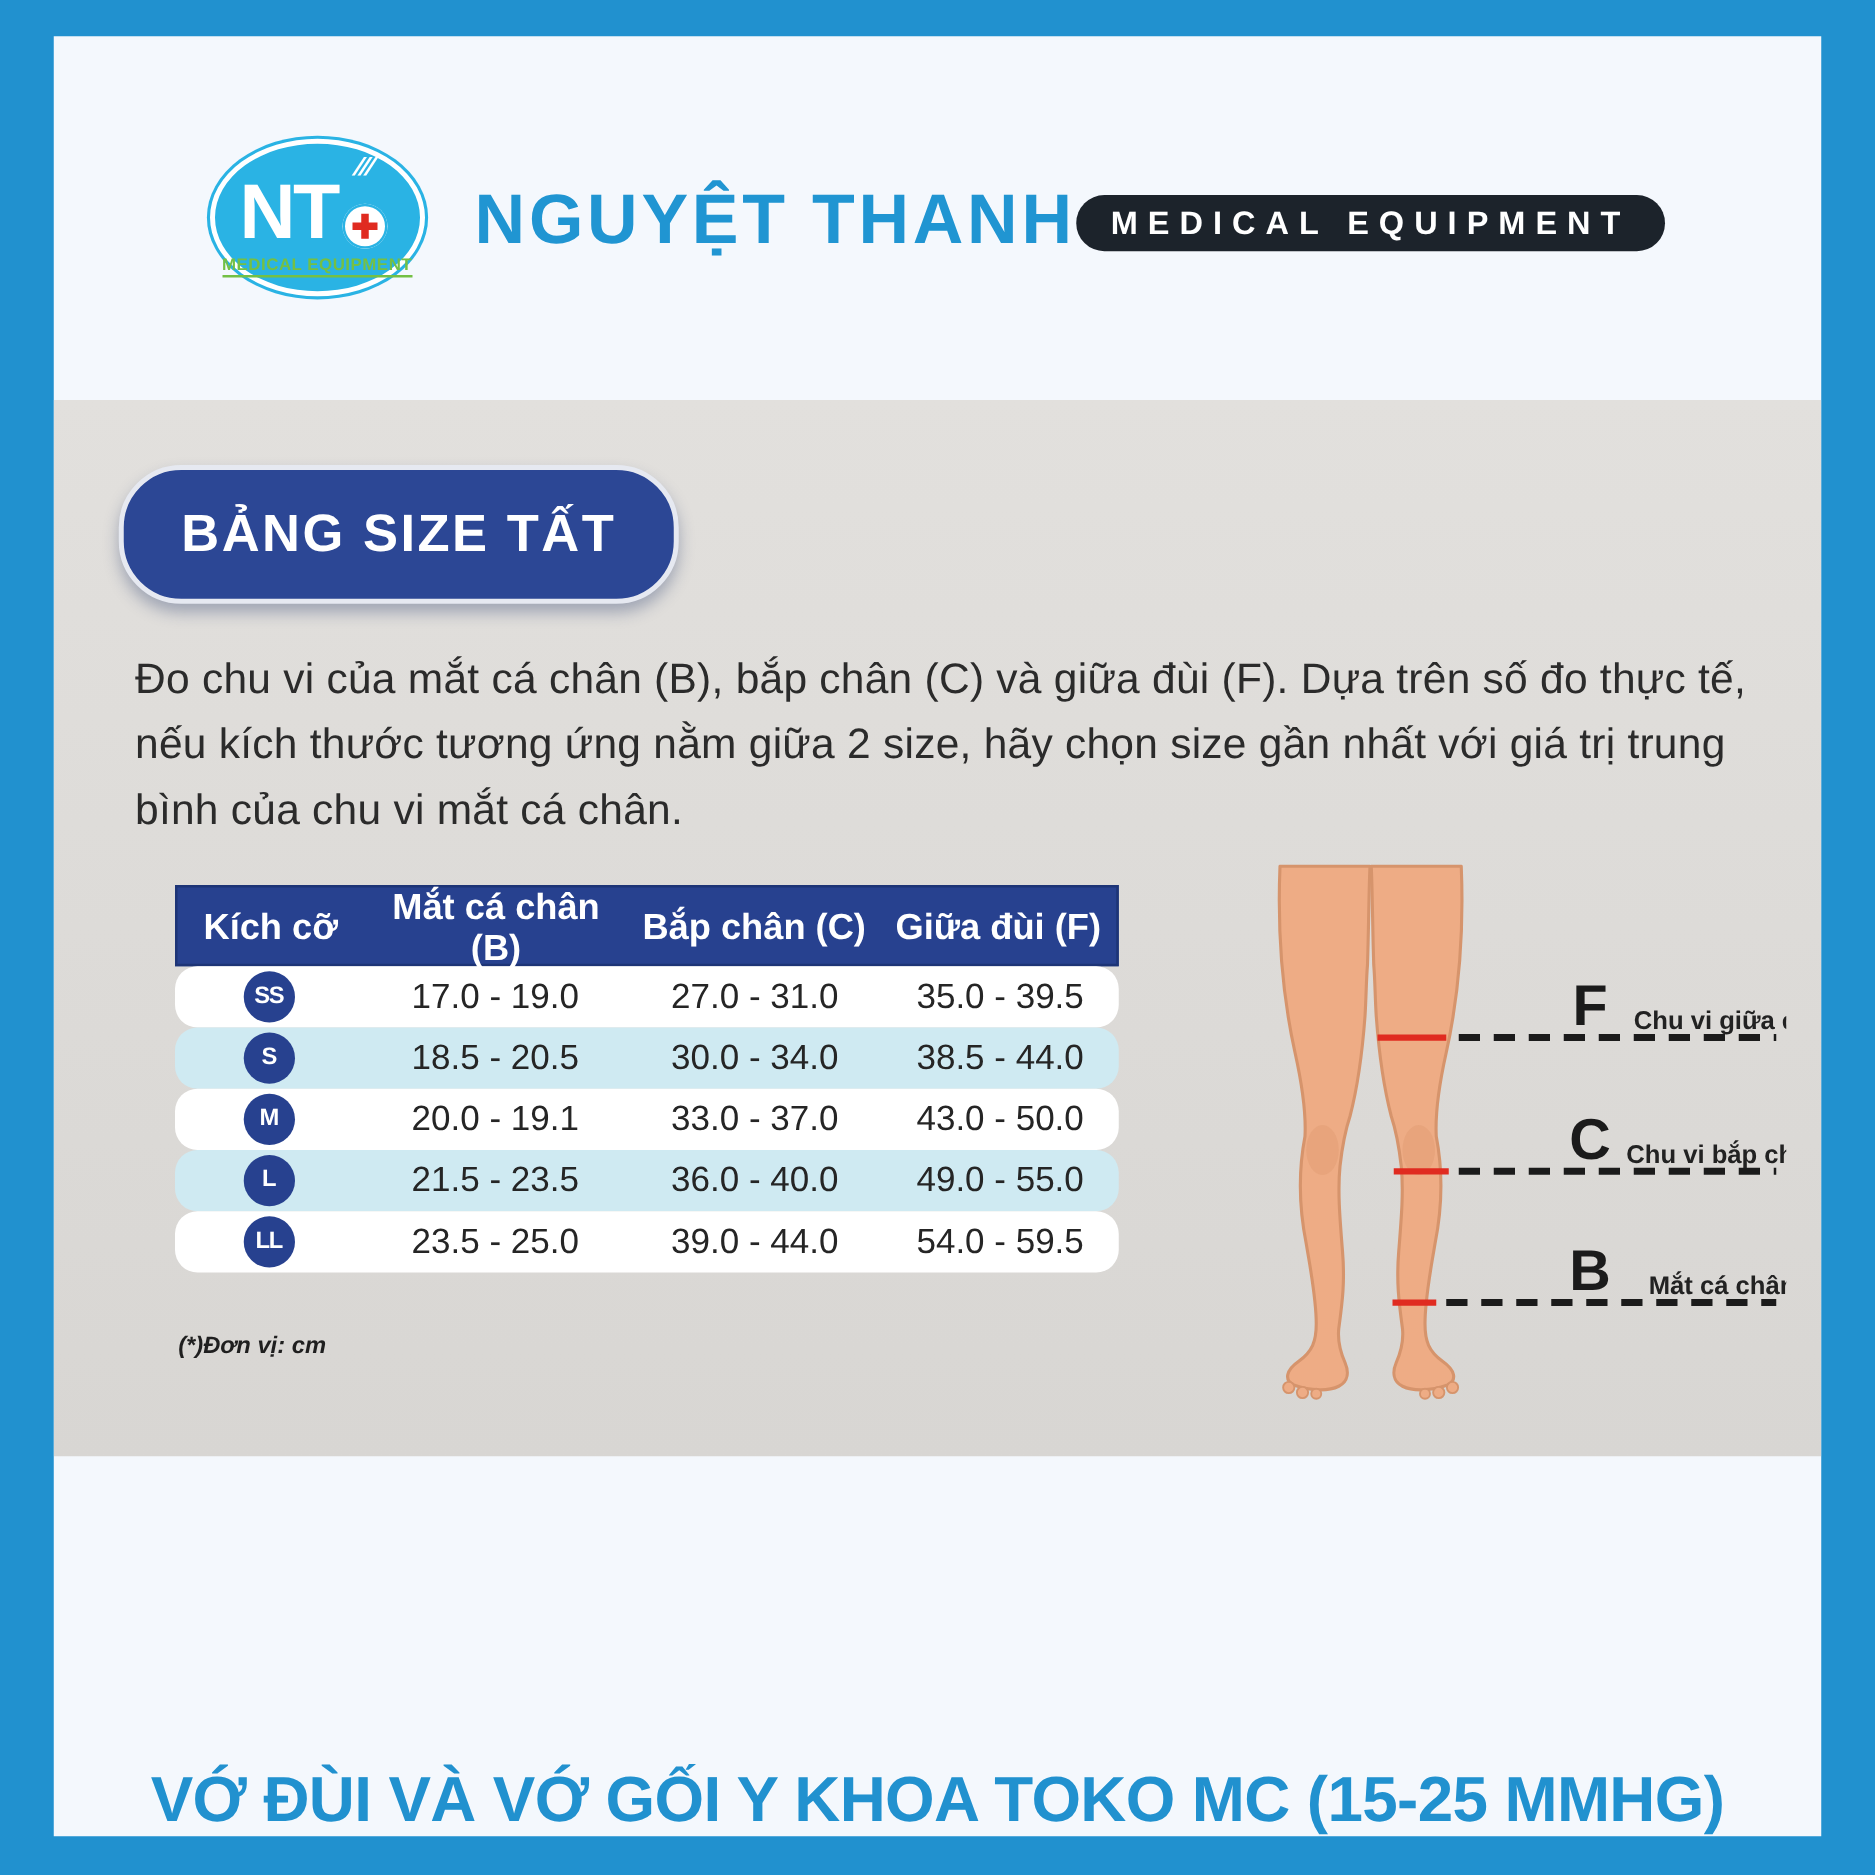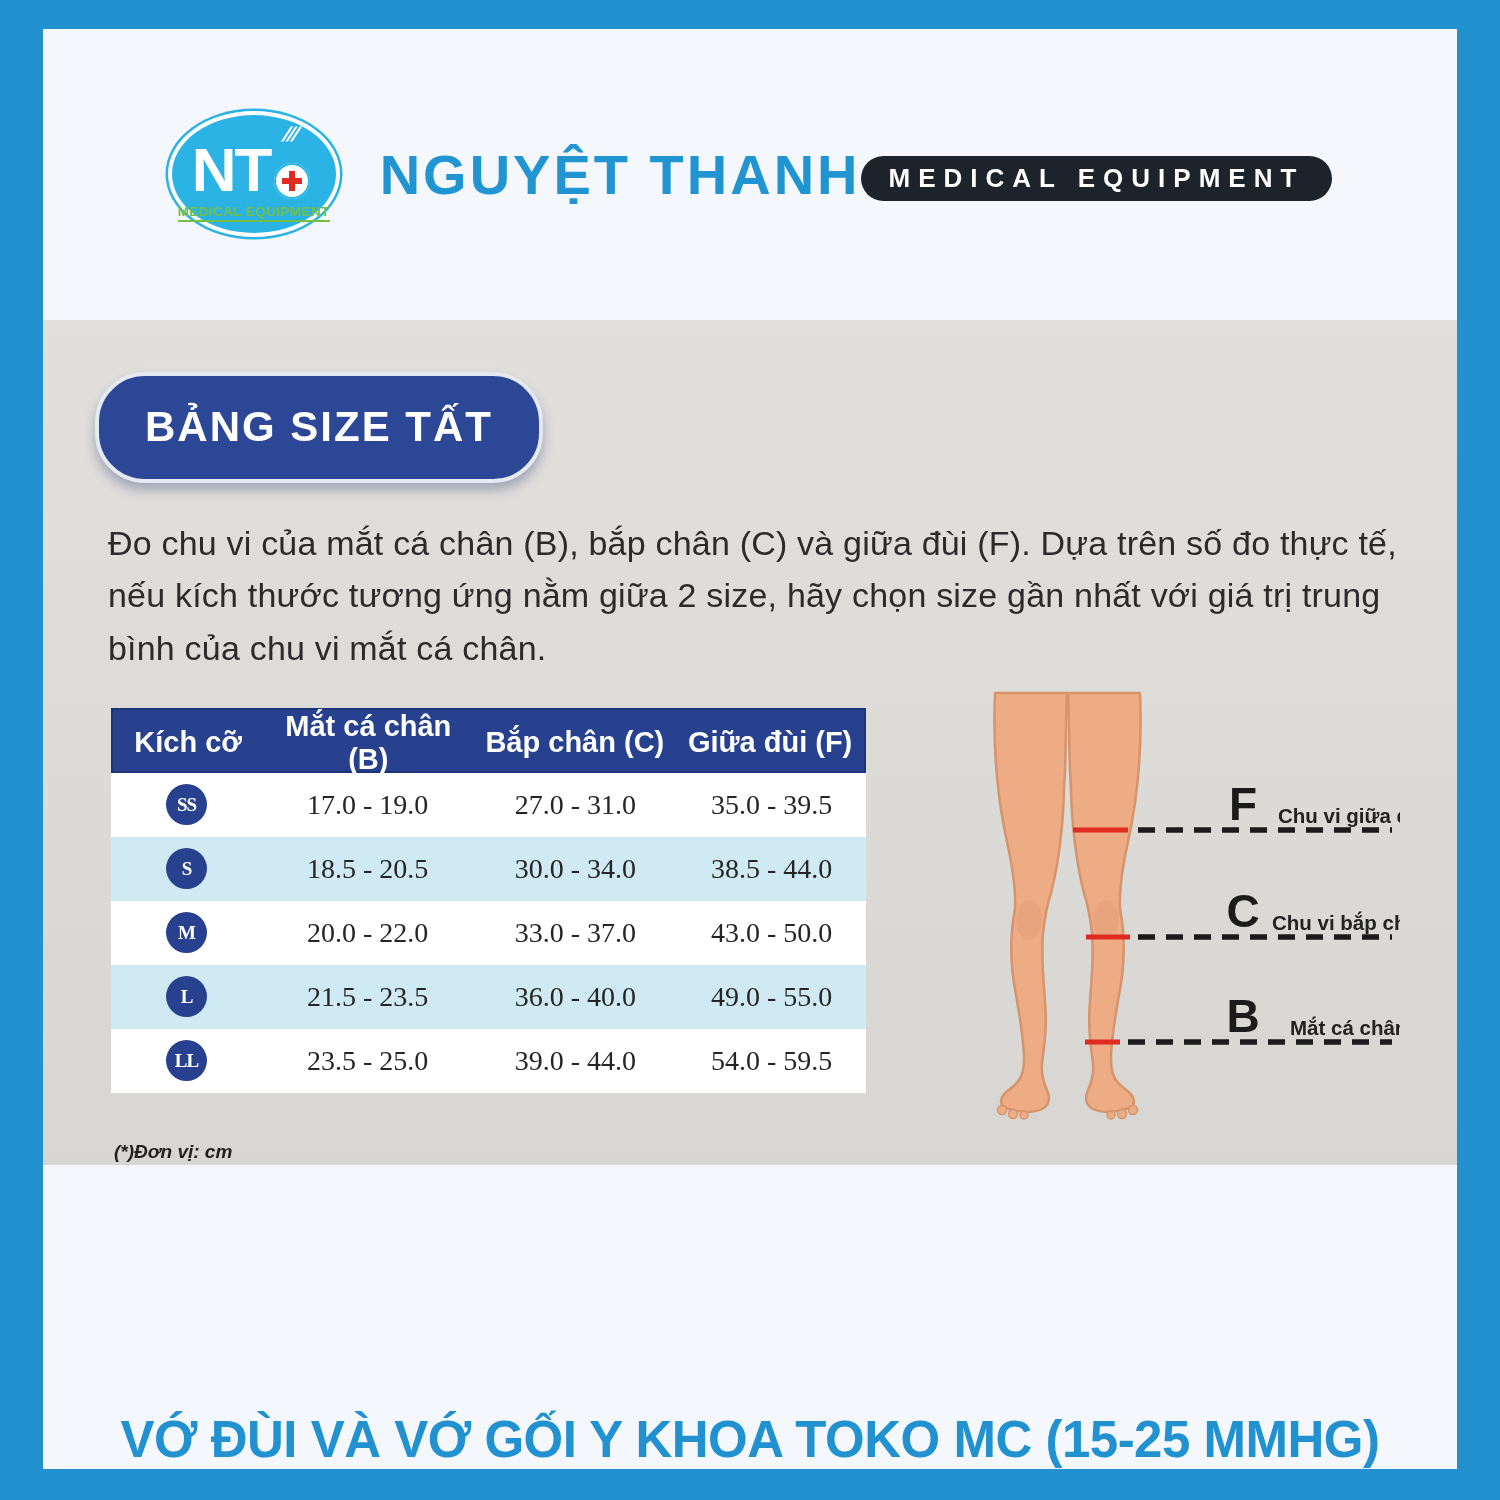--- a/index.html
+++ b/index.html
@@ -41,30 +41,30 @@
                 padding:52px 0 0 52px; }
 
   .title-badge { display:inline-flex; align-items:center; height:111px; padding:0 46px;
                  background:#2c4795; border:4px solid #e6e9f1; border-radius:50px;
                  box-shadow:0 7px 12px rgba(40,60,110,.35);
                  color:#ffffff; font-size:42px; font-weight:bold; letter-spacing:2px; }
 
   .description { width:1315px; margin:34px 0 0 13px; font-size:34px; line-height:1.54;
                  color:#2b2b2b; letter-spacing:0.2px; }
 
-  .body-row { display:flex; align-items:flex-start; margin:34px 0 0 16px; }
+  .body-row { display:flex; align-items:flex-start; margin:34px 0 0 16px;justify-content:center; }
 
   
   .size-table { width:755px; }
   .t-row { display:grid; grid-template-columns:20% 28% 27% 25%; align-items:center; }
   .t-head { background:#27418f; border:2px solid #1d3476; height:65px;
             color:#ffffff; font-size:29px; font-weight:bold; }
   .t-head > div { text-align:center; }
-  .t-data { height:64px; font-family:Liberation Serif, serif;
-            font-size:28px; color:#252525; }
+  .t-data { height:49px; font-family:Liberation Sans, sans-serif;
+            font-size:28px; color:#252525;border-radius:18px; }
   .t-data > div { text-align:center; }
   .t-data.odd  { background:#ffffff; }
   .t-data.even { background:#cfeaf2; }
   .size-badge { width:41px; height:41px; margin:0 auto; border-radius:50%;
                 background:#27418f; color:#ffffff; font-size:19px; font-weight:bold;
                 display:flex; align-items:center; justify-content:center; letter-spacing:-1px; }
 
   .unit-note { margin:48px 0 0 3px; font-size:19px; font-weight:bold; font-style:italic; color:#1f1f1f; }
 
   
@@ -128,21 +128,21 @@
                   <span class="size-badge">S</span>
                 </div>
               <div>18.5 - 20.5</div>
               <div>30.0 - 34.0</div>
               <div>38.5 - 44.0</div>
             </div>
             <div class="t-row t-data odd">
               <div>
                   <span class="size-badge">M</span>
                 </div>
-              <div>20.0 - 22.0</div>
+              <div>20.0 - 19.1</div>
               <div>33.0 - 37.0</div>
               <div>43.0 - 50.0</div>
             </div>
             <div class="t-row t-data even">
               <div>
                   <span class="size-badge">L</span>
                 </div>
               <div>21.5 - 23.5</div>
               <div>36.0 - 40.0</div>
               <div>49.0 - 55.0</div>

